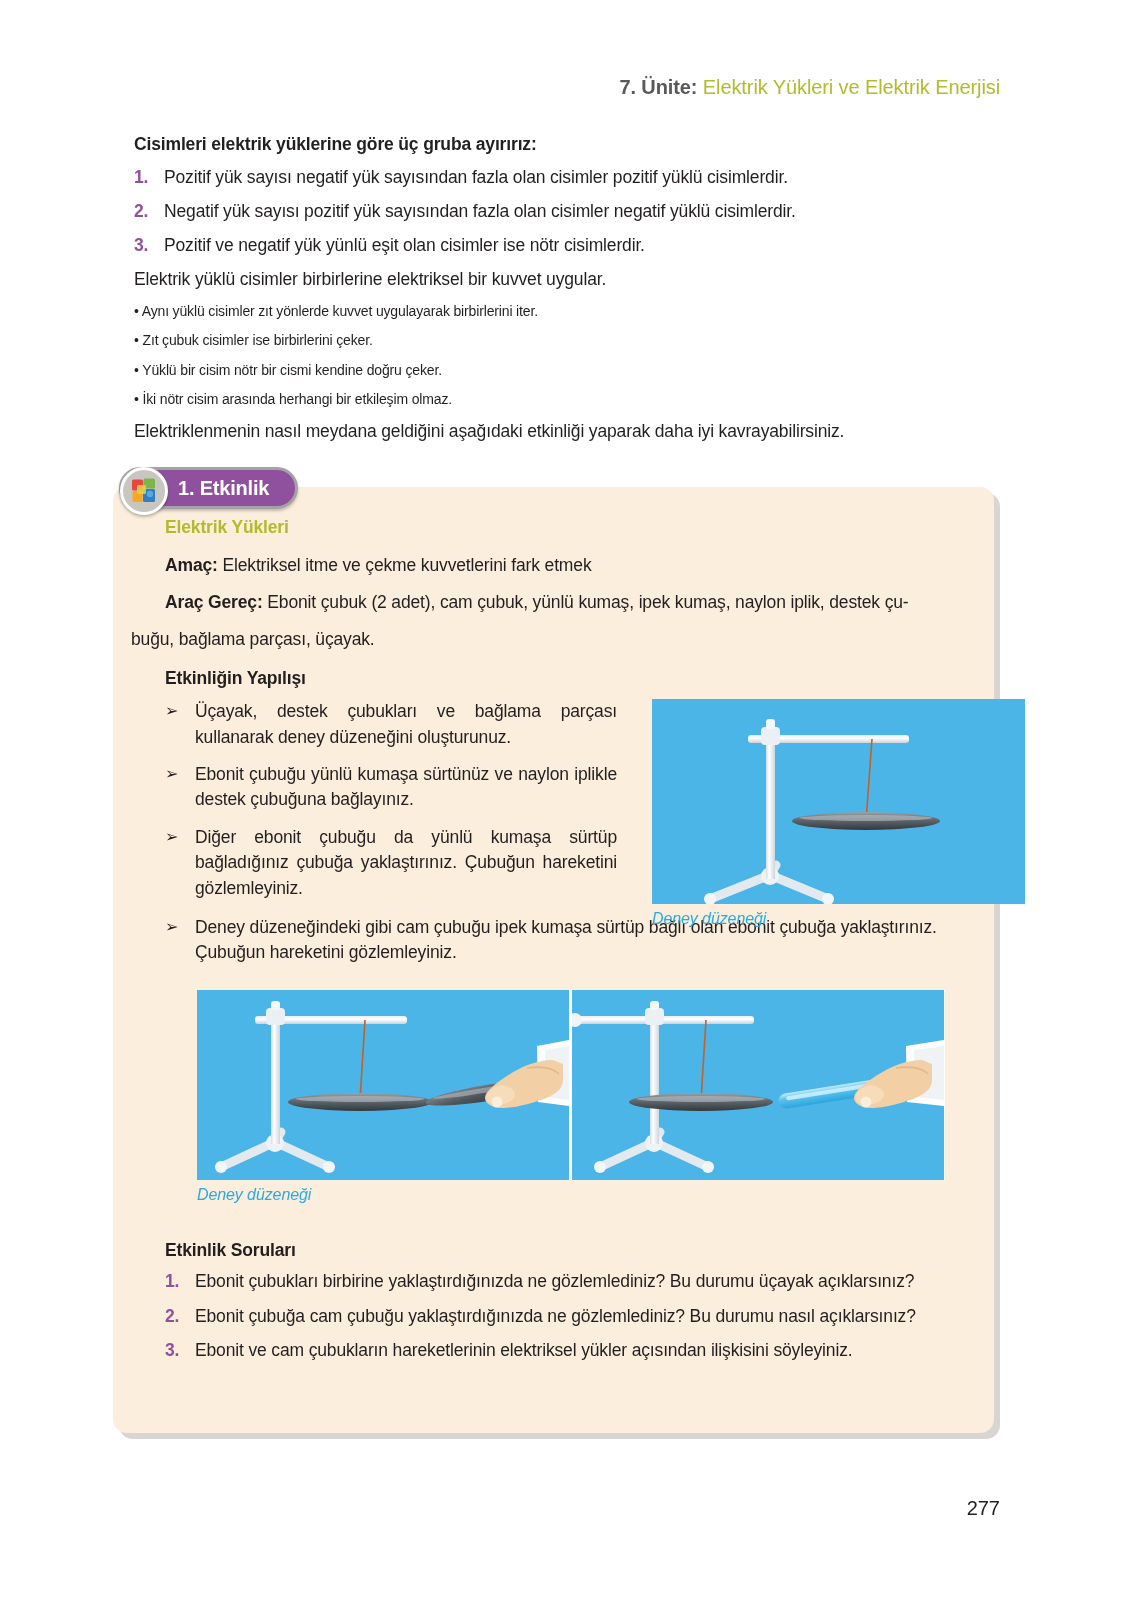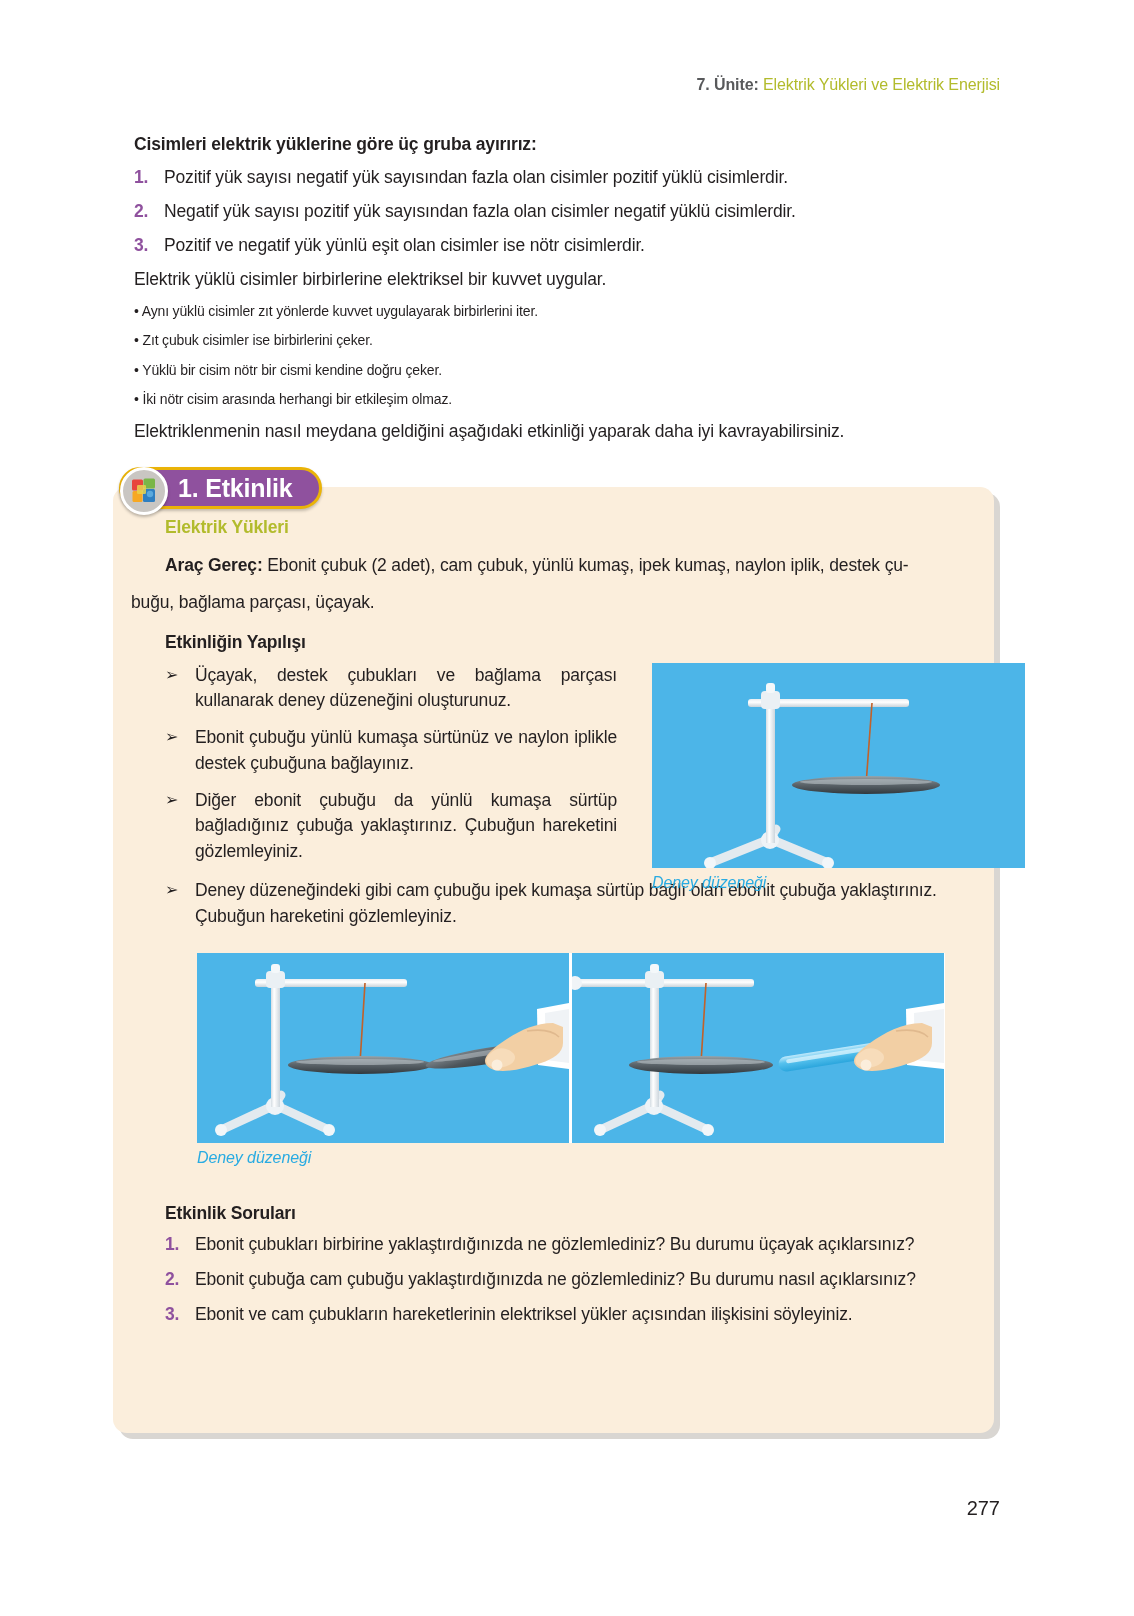--- a/index.html
+++ b/index.html
@@ -16,21 +16,21 @@
     height: 1616px;
     background: #ffffff;
     overflow: hidden;
   }
 
   
   .header {
     position: absolute;
     top: 76px;
     right: 134px;
-    font-size: 16px;
+    font-size: 20px;
     letter-spacing: -0.1px;
     white-space: nowrap;
   }
   .header .unit-label {
     font-weight: bold;
     color: #58595b;
   }
   .header .unit-title {
     color: #b2bb2c;
   }
@@ -110,26 +110,26 @@
     height: 46px;
     display: flex;
     align-items: center;
     z-index: 5;
   }
   .badge-pill {
     position: relative;
     height: 42px;
     padding: 0 26px 0 56px;
     background: #8f519e;
-    border: 3px solid #eab308;
+    border: 3px solid #a3a3a3;
     border-radius: 21px;
     display: flex;
     align-items: center;
     color: #ffffff;
-    font-size: 25px;
+    font-size: 20px;
     font-weight: bold;
     letter-spacing: -0.2px;
     box-shadow: 0 2px 3px rgba(0,0,0,0.22);
   }
   .badge-icon-holder {
     position: absolute;
     left: -2px;
     top: -3px;
     width: 48px;
     height: 48px;
@@ -312,20 +312,24 @@
             <rect x="8" y="9" width="9" height="9" rx="1.2" fill="#e8d44d" opacity="0.85"></rect>
           </svg>
         </div>
         <span class="badge-label">1. Etkinlik</span>
       </div>
     </div>
 
     <div class="act-inner">
       <div class="act-title">Elektrik Yükleri</div>
 
+      <div class="act-row">
+        <b>Amaç:</b>
+        <span>Elektriksel itme ve çekme kuvvetlerini fark etmek</span>
+      </div>
 
       <div class="act-row">
         <b>Araç Gereç:</b>
         <span>Ebonit çubuk (2 adet), cam çubuk, yünlü kumaş, ipek kumaş, naylon iplik, destek çu-</span>
       </div>
       <div class="act-row act-hang">buğu, bağlama parçası, üçayak.</div>
 
       <div class="subhead">Etkinliğin Yapılışı</div>
 
       <div class="steps-wrap">

